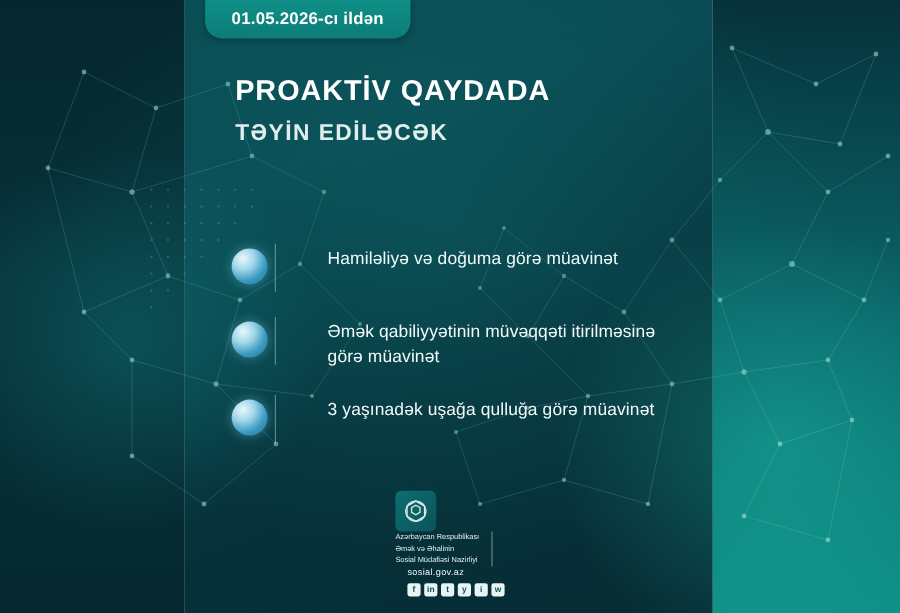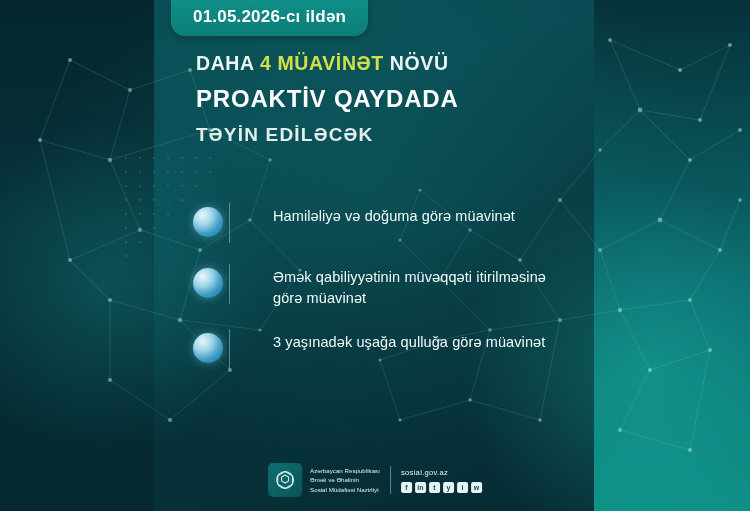--- a/index.html
+++ b/index.html
@@ -78,21 +78,21 @@
 
   
   .date-ribbon {
     position: absolute;
     left: 171px; top: 0;
     padding: 7px 22px 9px 22px;
     background: linear-gradient(180deg, #0f8f87 0%, #0c7d78 100%);
     border-bottom-left-radius: 14px;
     border-bottom-right-radius: 14px;
     color: #ffffff;
-    font-size: 17px;
+    font-size: 14px;
     font-weight: bold;
     letter-spacing: .2px;
     box-shadow: 0 2px 6px rgba(0,0,0,0.25);
     white-space: nowrap;
   }
 
   
   .headline {
     position: absolute;
     left: 196px; top: 52px;
@@ -172,21 +172,22 @@
     position: absolute;
     left: 0; bottom: 0;
     width: 750px; height: 62px;
   }
   .footer-inner {
     position: absolute;
     left: 50%;
     transform: translateX(-50%);
     bottom: 14px;
     display: flex;
-    align-items: center;
+    align-items: flex-start;
+    flex-direction: column;
   }
   .logo-mark {
     width: 34px; height: 34px;
     border-radius: 5px;
     background: linear-gradient(135deg, #0d6f70, #0a5358);
     display: flex;
     align-items: center;
     justify-content: center;
     margin-right: 8px;
   }
@@ -348,23 +349,20 @@
     </g>
   </svg>
 
   <div class="vignette"></div>
 
   <div class="date-ribbon">
     <span>01.05.2026-cı ildən</span>
   </div>
 
   <div class="headline">
-    <div class="hl-line1">
-      <span>DAHA </span><span class="accent">4 MÜAVİNƏT</span><span> NÖVÜ</span>
-    </div>
     <div class="hl-line2">PROAKTİV QAYDADA</div>
     <div class="hl-line3">TƏYİN EDİLƏCƏK</div>
   </div>
 
   <div class="list">
 
     <div class="list-item">
       <div class="bullet">
         <div class="sphere"></div>
         <div class="divider"></div>

